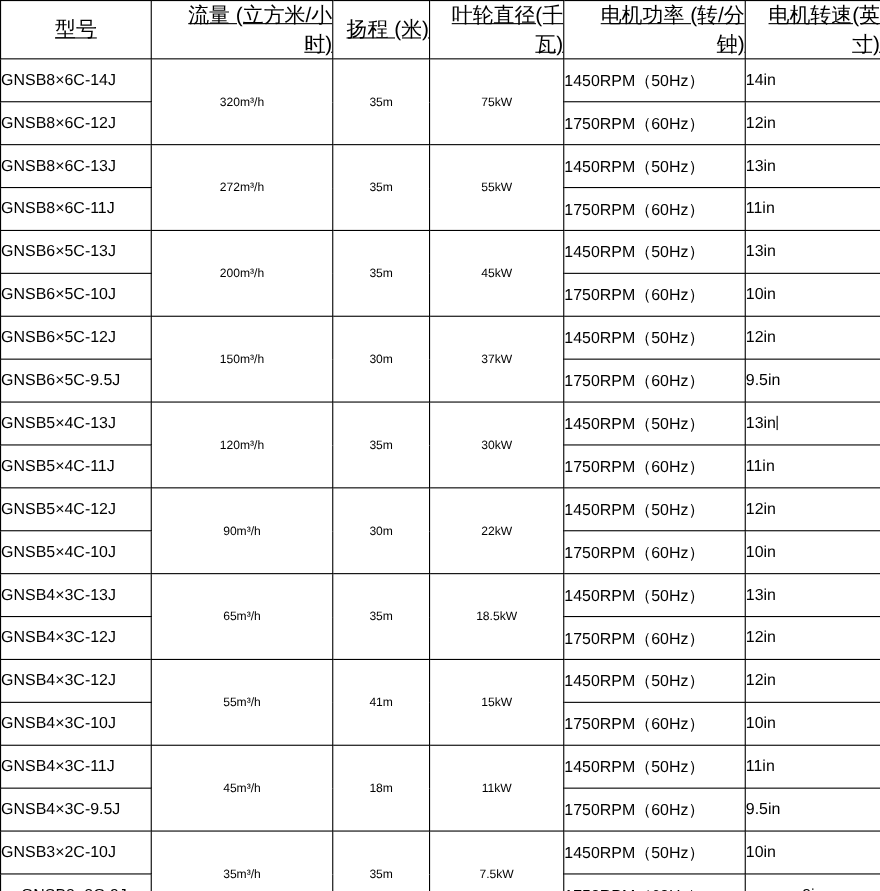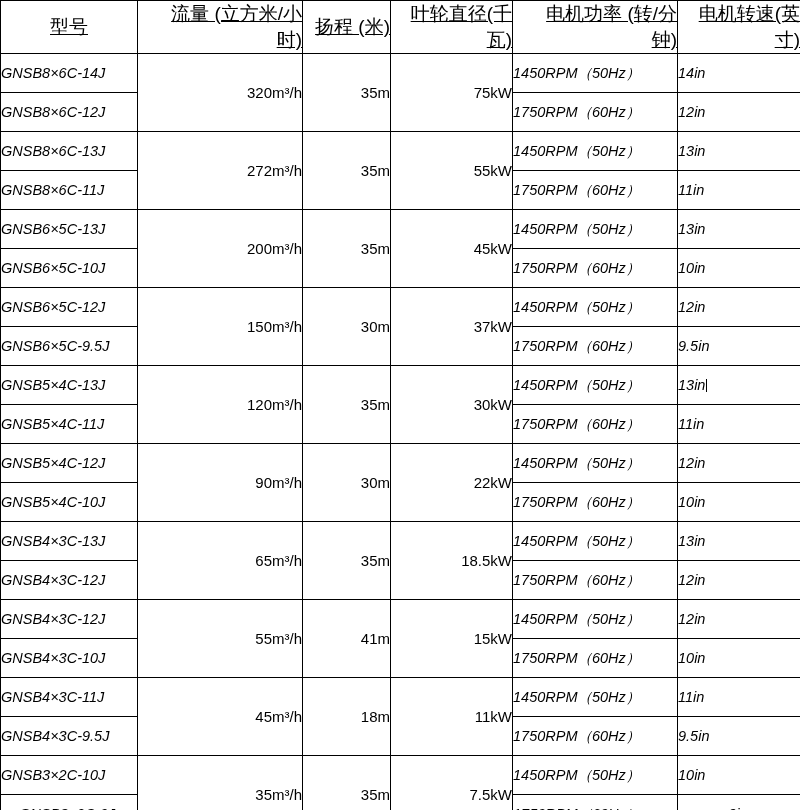--- a/index.html
+++ b/index.html
@@ -47,31 +47,30 @@
     padding-left: 8px;
   }
   tbody td {
     height: 38px;
     font-size: 14.5px;
   }
   td.model {
     text-align: left;
     padding-left: 9px;
     white-space: nowrap;
-    font-style: italic;
   }
   td.model.indent {
     padding-left: 18px;
   }
   td.center {
     text-align: center;
   }
   td.merged {
-    text-align: right;
-    font-size: 15px;
+    text-align: center;
+    font-size: 11px;
   }
   .cursor-bar {
     display: inline-block;
     width: 1px;
     height: 13px;
     background: #000;
     vertical-align: -2px;
     margin-left: 1px;
   }
 </style>

